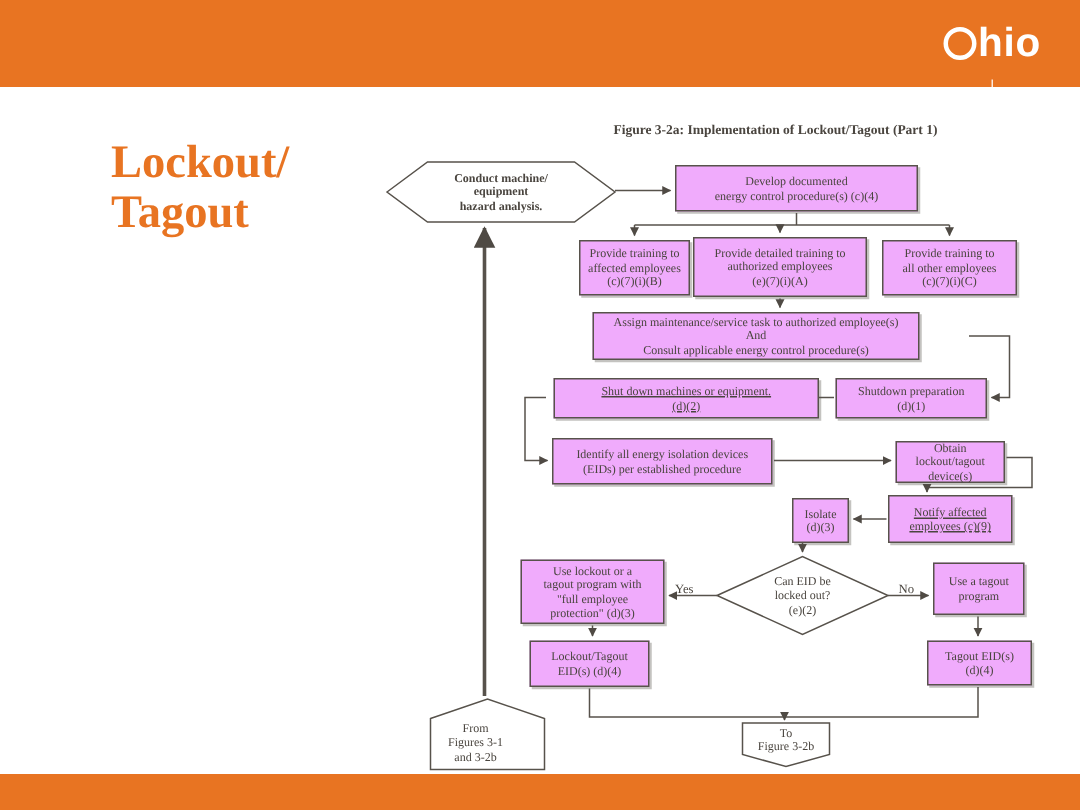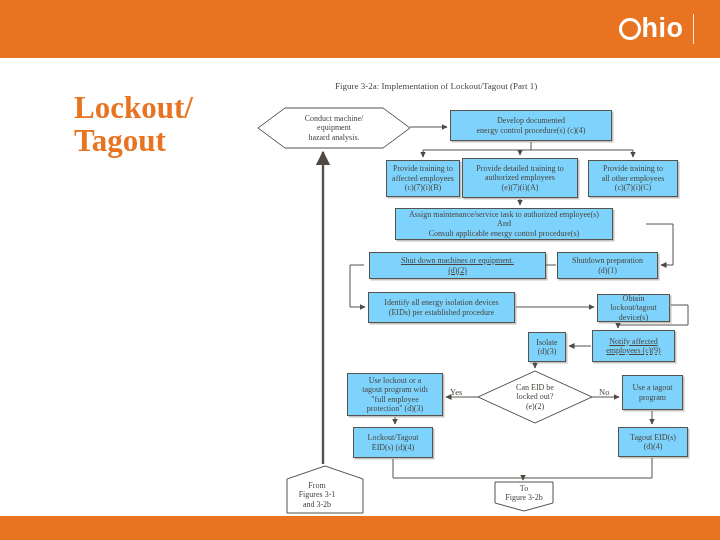--- a/index.html
+++ b/index.html
@@ -2,31 +2,31 @@
 <html style="--orange: #E87422;"><head>
 <meta charset="utf-8">
 <style>
   html,body{margin:0;padding:0;}
   body{
     width:720px;height:540px;position:relative;overflow:hidden;
     background:#ffffff;font-family:"Liberation Serif",serif;
   }
   .topbar{position:absolute;left:0;top:0;width:720px;height:58px;background:var(--orange,#E87422);}
   .bottombar{position:absolute;left:0;top:516px;width:720px;height:24px;background:var(--orange,#E87422);}
-  .logo{position:absolute;right:26px;top:13px;display:flex;align-items:center;gap:9px;color:#fff;}
+  .logo{position:absolute;right:26px;top:13px;display:flex;align-items:center;gap:9px;color:#fff;flex-direction:column;}
   .ohio{font-family:"Liberation Sans",sans-serif;font-weight:bold;font-size:27px;display:flex;align-items:center;letter-spacing:.5px;}
   .o-ring{width:16px;height:16px;border:3.5px solid #fff;border-radius:50%;display:inline-block;margin-right:1px;}
   .logo-divider{width:1.5px;height:30px;background:rgba(255,255,255,.85);}
   .bureau{font-family:"Liberation Sans",sans-serif;font-weight:bold;font-size:10.5px;line-height:1.3;}
   .slide-title{position:absolute;left:74px;top:92px;color:var(--orange,#E87422);font-weight:bold;font-size:31px;line-height:1.06;}
   .slide-title .gap{margin-top:12px;}
-  .fig-title{position:absolute;left:335px;top:81px;width:290px;text-align:left;font-size:9px;color:#4a453f;}
+  .fig-title{position:absolute;left:335px;top:81px;width:290px;text-align:right;font-size:9px;color:#4a453f;font-weight:bold;}
   svg.wires{position:absolute;left:0;top:0;width:720px;height:540px;}
   .node{
-    position:absolute;box-sizing:border-box;border:1px solid #57524b;background:#7dd3fc;
+    position:absolute;box-sizing:border-box;border:1px solid #57524b;background:#f0abfc;
     color:#4a453f;font-size:8px;line-height:1.18;text-align:center;white-space:pre-line;
     display:flex;align-items:center;justify-content:center;padding:1px;
     box-shadow:1.5px 1.5px 0 rgba(87,82,75,.35);
   }
   .shape-label{
     position:absolute;color:#4a453f;font-size:8px;line-height:1.18;text-align:center;
     white-space:pre-line;display:flex;align-items:center;justify-content:center;
   }
   .flow-label{position:absolute;font-size:8.5px;color:#4a453f;}
 </style>
@@ -133,21 +133,21 @@
 tagout program with
 "full employee
 protection" (d)(3)</div>
 <div class="node" style="left:622px;top:375px;width:61px;height:35px;">Use a tagout
 program</div>
 <div class="node" style="left:353px;top:427px;width:80px;height:31px;">Lockout/Tagout
 EID(s) (d)(4)</div>
 <div class="node" style="left:618px;top:427px;width:70px;height:30px;">Tagout EID(s)
 (d)(4)</div>
 
-<div class="shape-label" style="left:270px;top:110px;width:128px;height:36px;">Conduct machine/
+<div class="shape-label" style="left:270px;top:110px;width:128px;height:36px;font-weight:bold;">Conduct machine/
 equipment
 hazard analysis.</div>
 <div class="shape-label" style="left:490px;top:374px;width:90px;height:46px;">Can EID be
 locked out?
 (e)(2)</div>
 <div class="shape-label" style="left:287px;top:477px;width:60px;height:36px;">From
 Figures 3-1
 and 3-2b</div>
 <div class="shape-label" style="left:495px;top:481px;width:58px;height:24px;">To
 Figure 3-2b</div>

